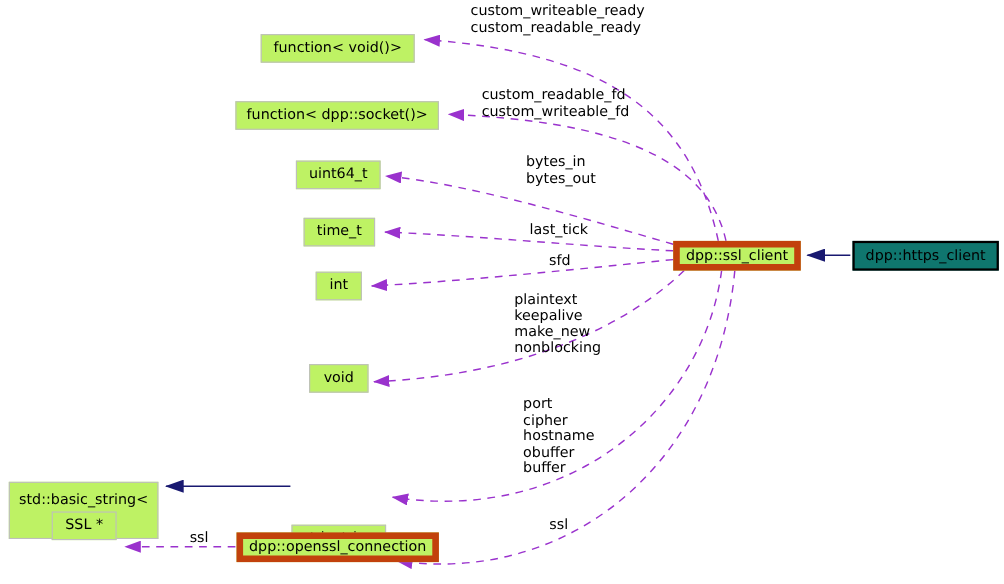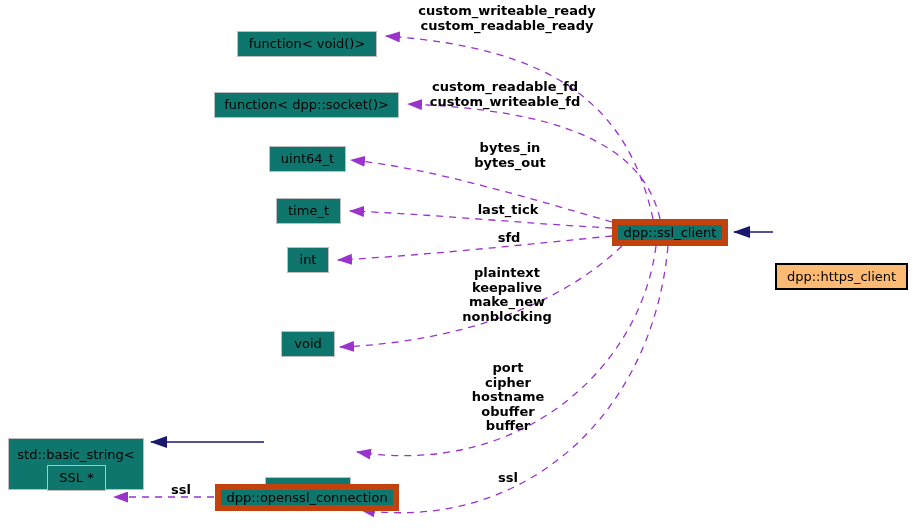--- a/index.html
+++ b/index.html
@@ -16,48 +16,45 @@
     overflow: hidden;
   }
   .edges-layer {
     position: absolute;
     left: 0; top: 0;
     width: 913px; height: 531px;
   }
   .node {
     position: absolute;
     box-sizing: border-box;
-    background: #0f766e;
+    background: #bef264;
     border: 1px solid #bebebe;
     color: #000000;
     font-size: 13px;
     line-height: 18px;
     display: flex;
     align-items: center;
     justify-content: center;
     text-align: center;
     white-space: pre-line;
   }
   .node.doc {
     border: 6px solid #c2410c;
   }
   .node.current {
     border: 2px solid #000000;
-    background: #fdba74;
-    margin-top: 44px;
+    background: #0f766e;
   }
   .edge-label {
     position: absolute;
     transform: translateX(-50%);
     color: #000000;
     font-size: 13px;
     line-height: 14.5px;
-    text-align: center;
     white-space: pre;
-    font-weight: bold;
   }
 </style>
 </head>
 <body>
 
 <div class="diagram">
 
   <svg class="edges-layer" width="913" height="531" viewBox="0 0 913 531" xmlns="http://www.w3.org/2000/svg">
     <defs>
       <marker id="arrow-usage" markerUnits="userSpaceOnUse" markerWidth="15" markerHeight="11" refX="14" refY="5.5" orient="auto">

